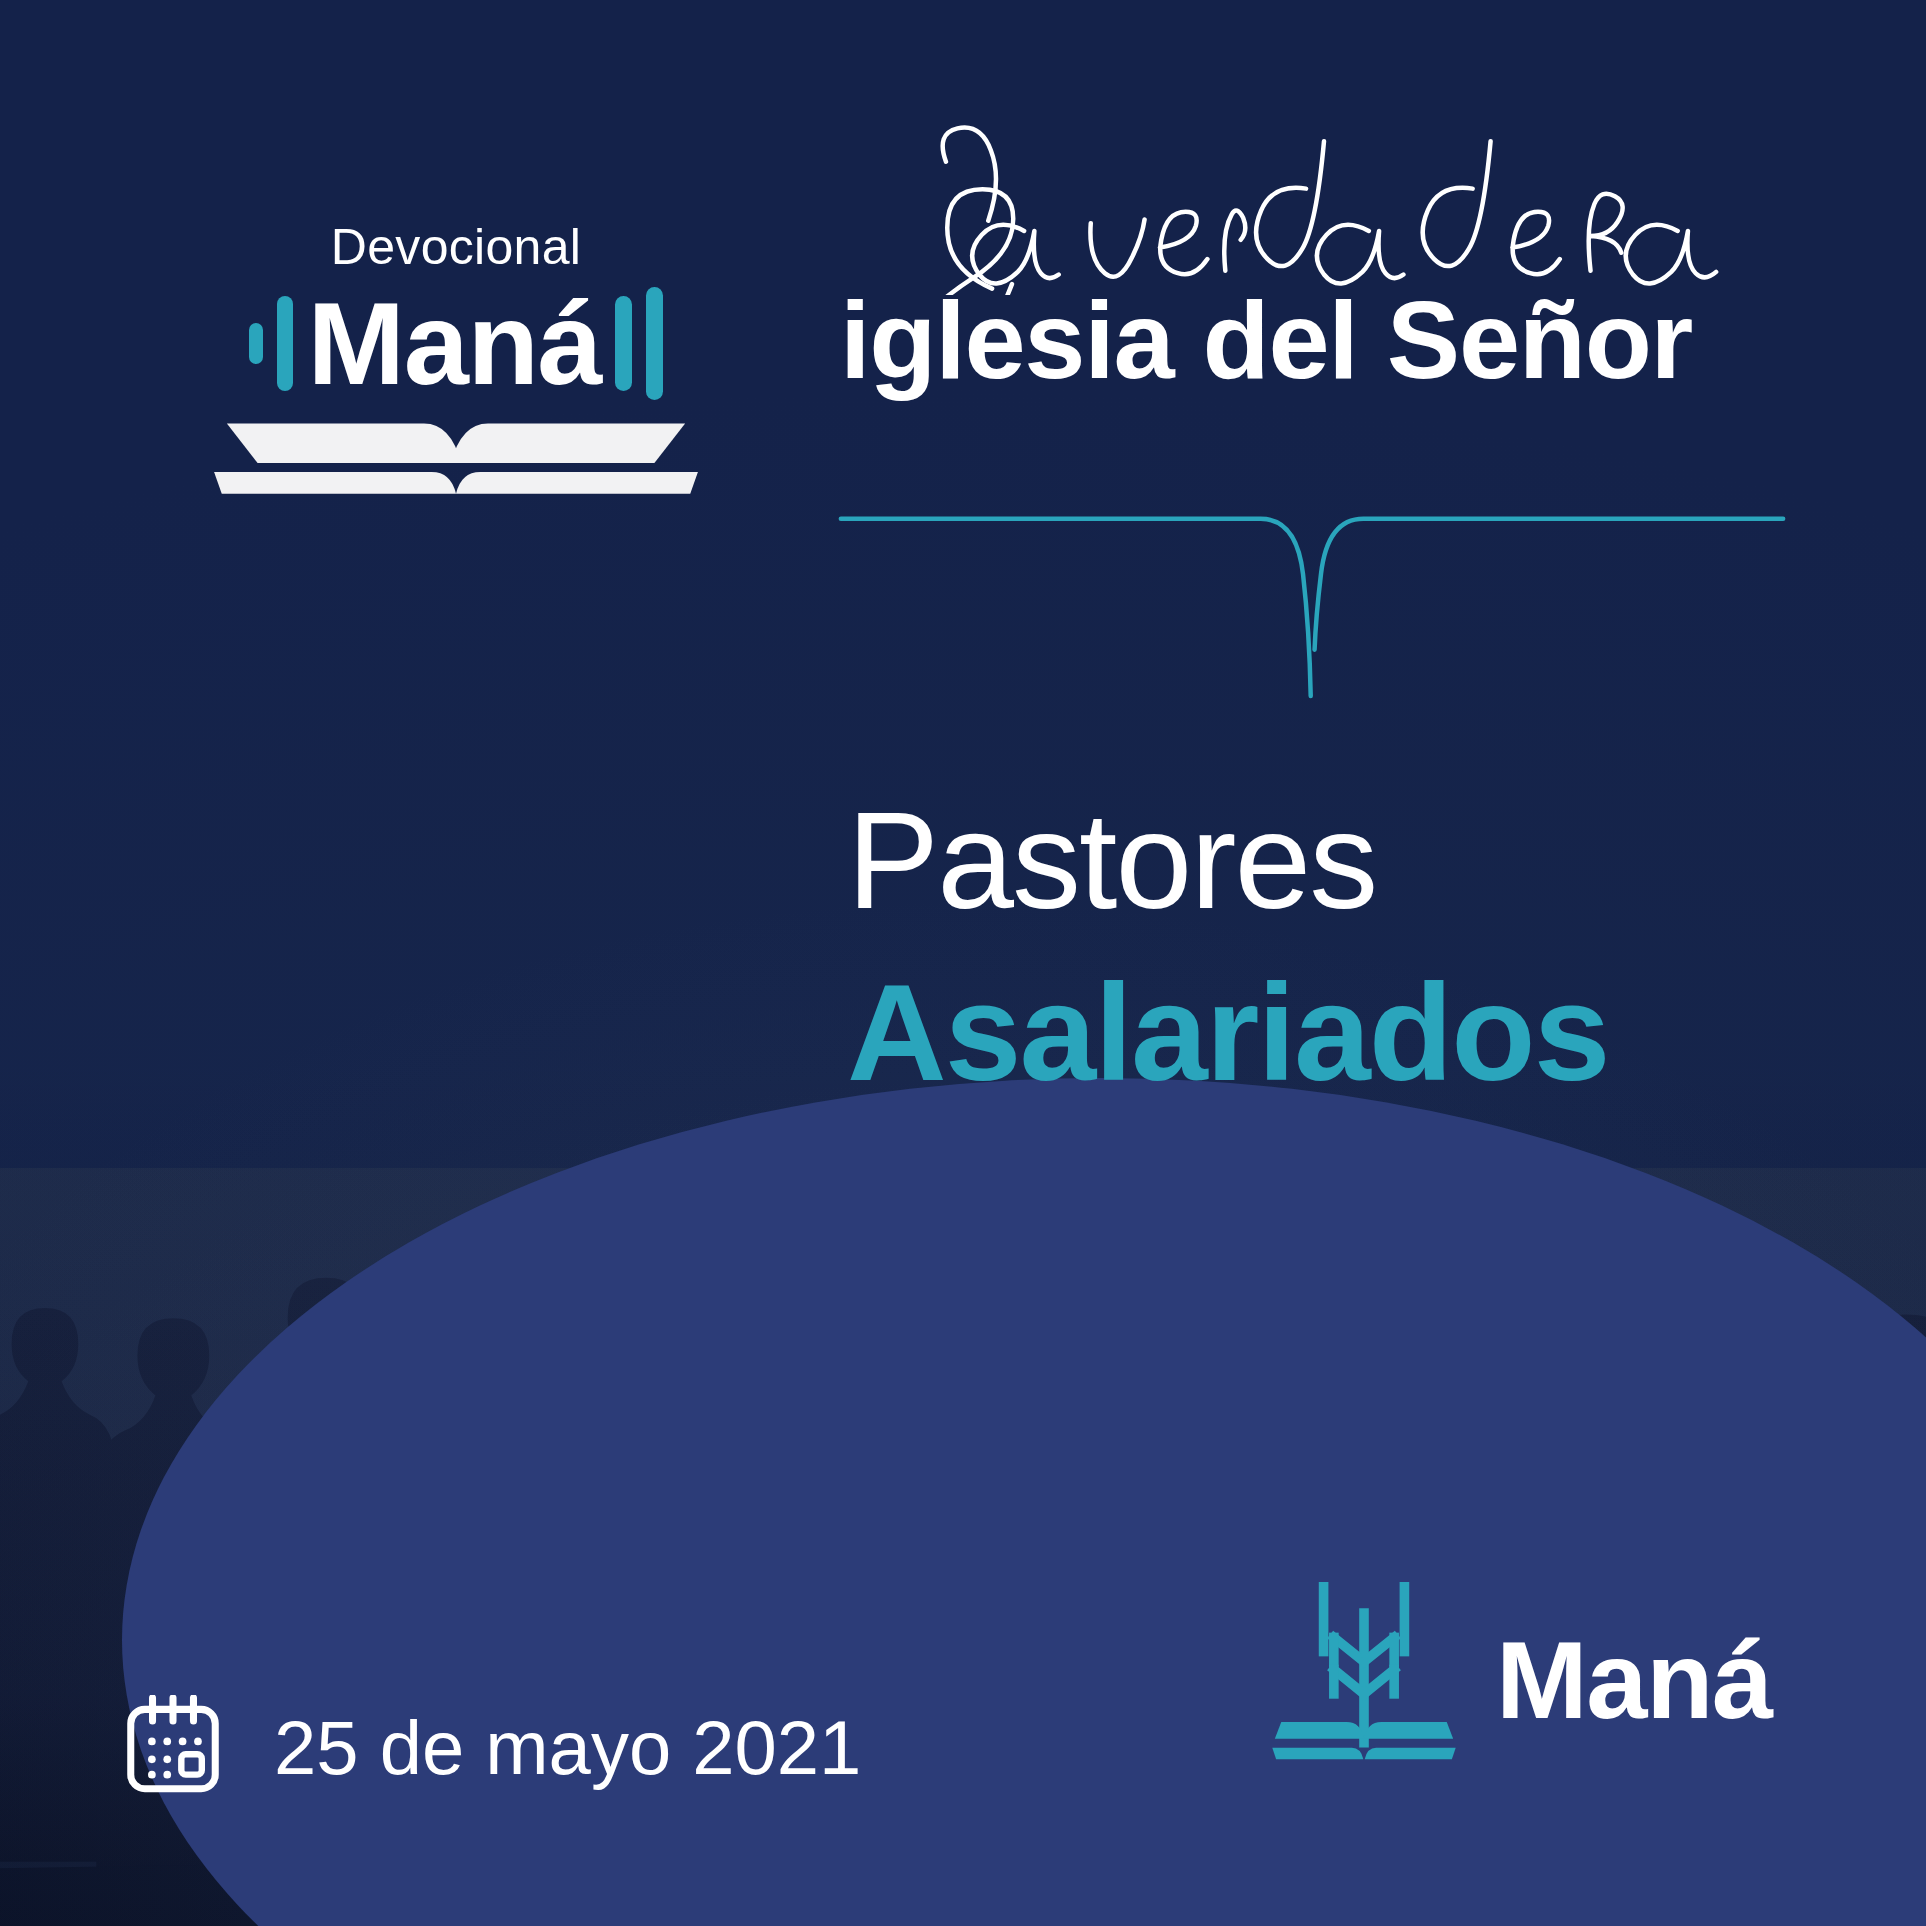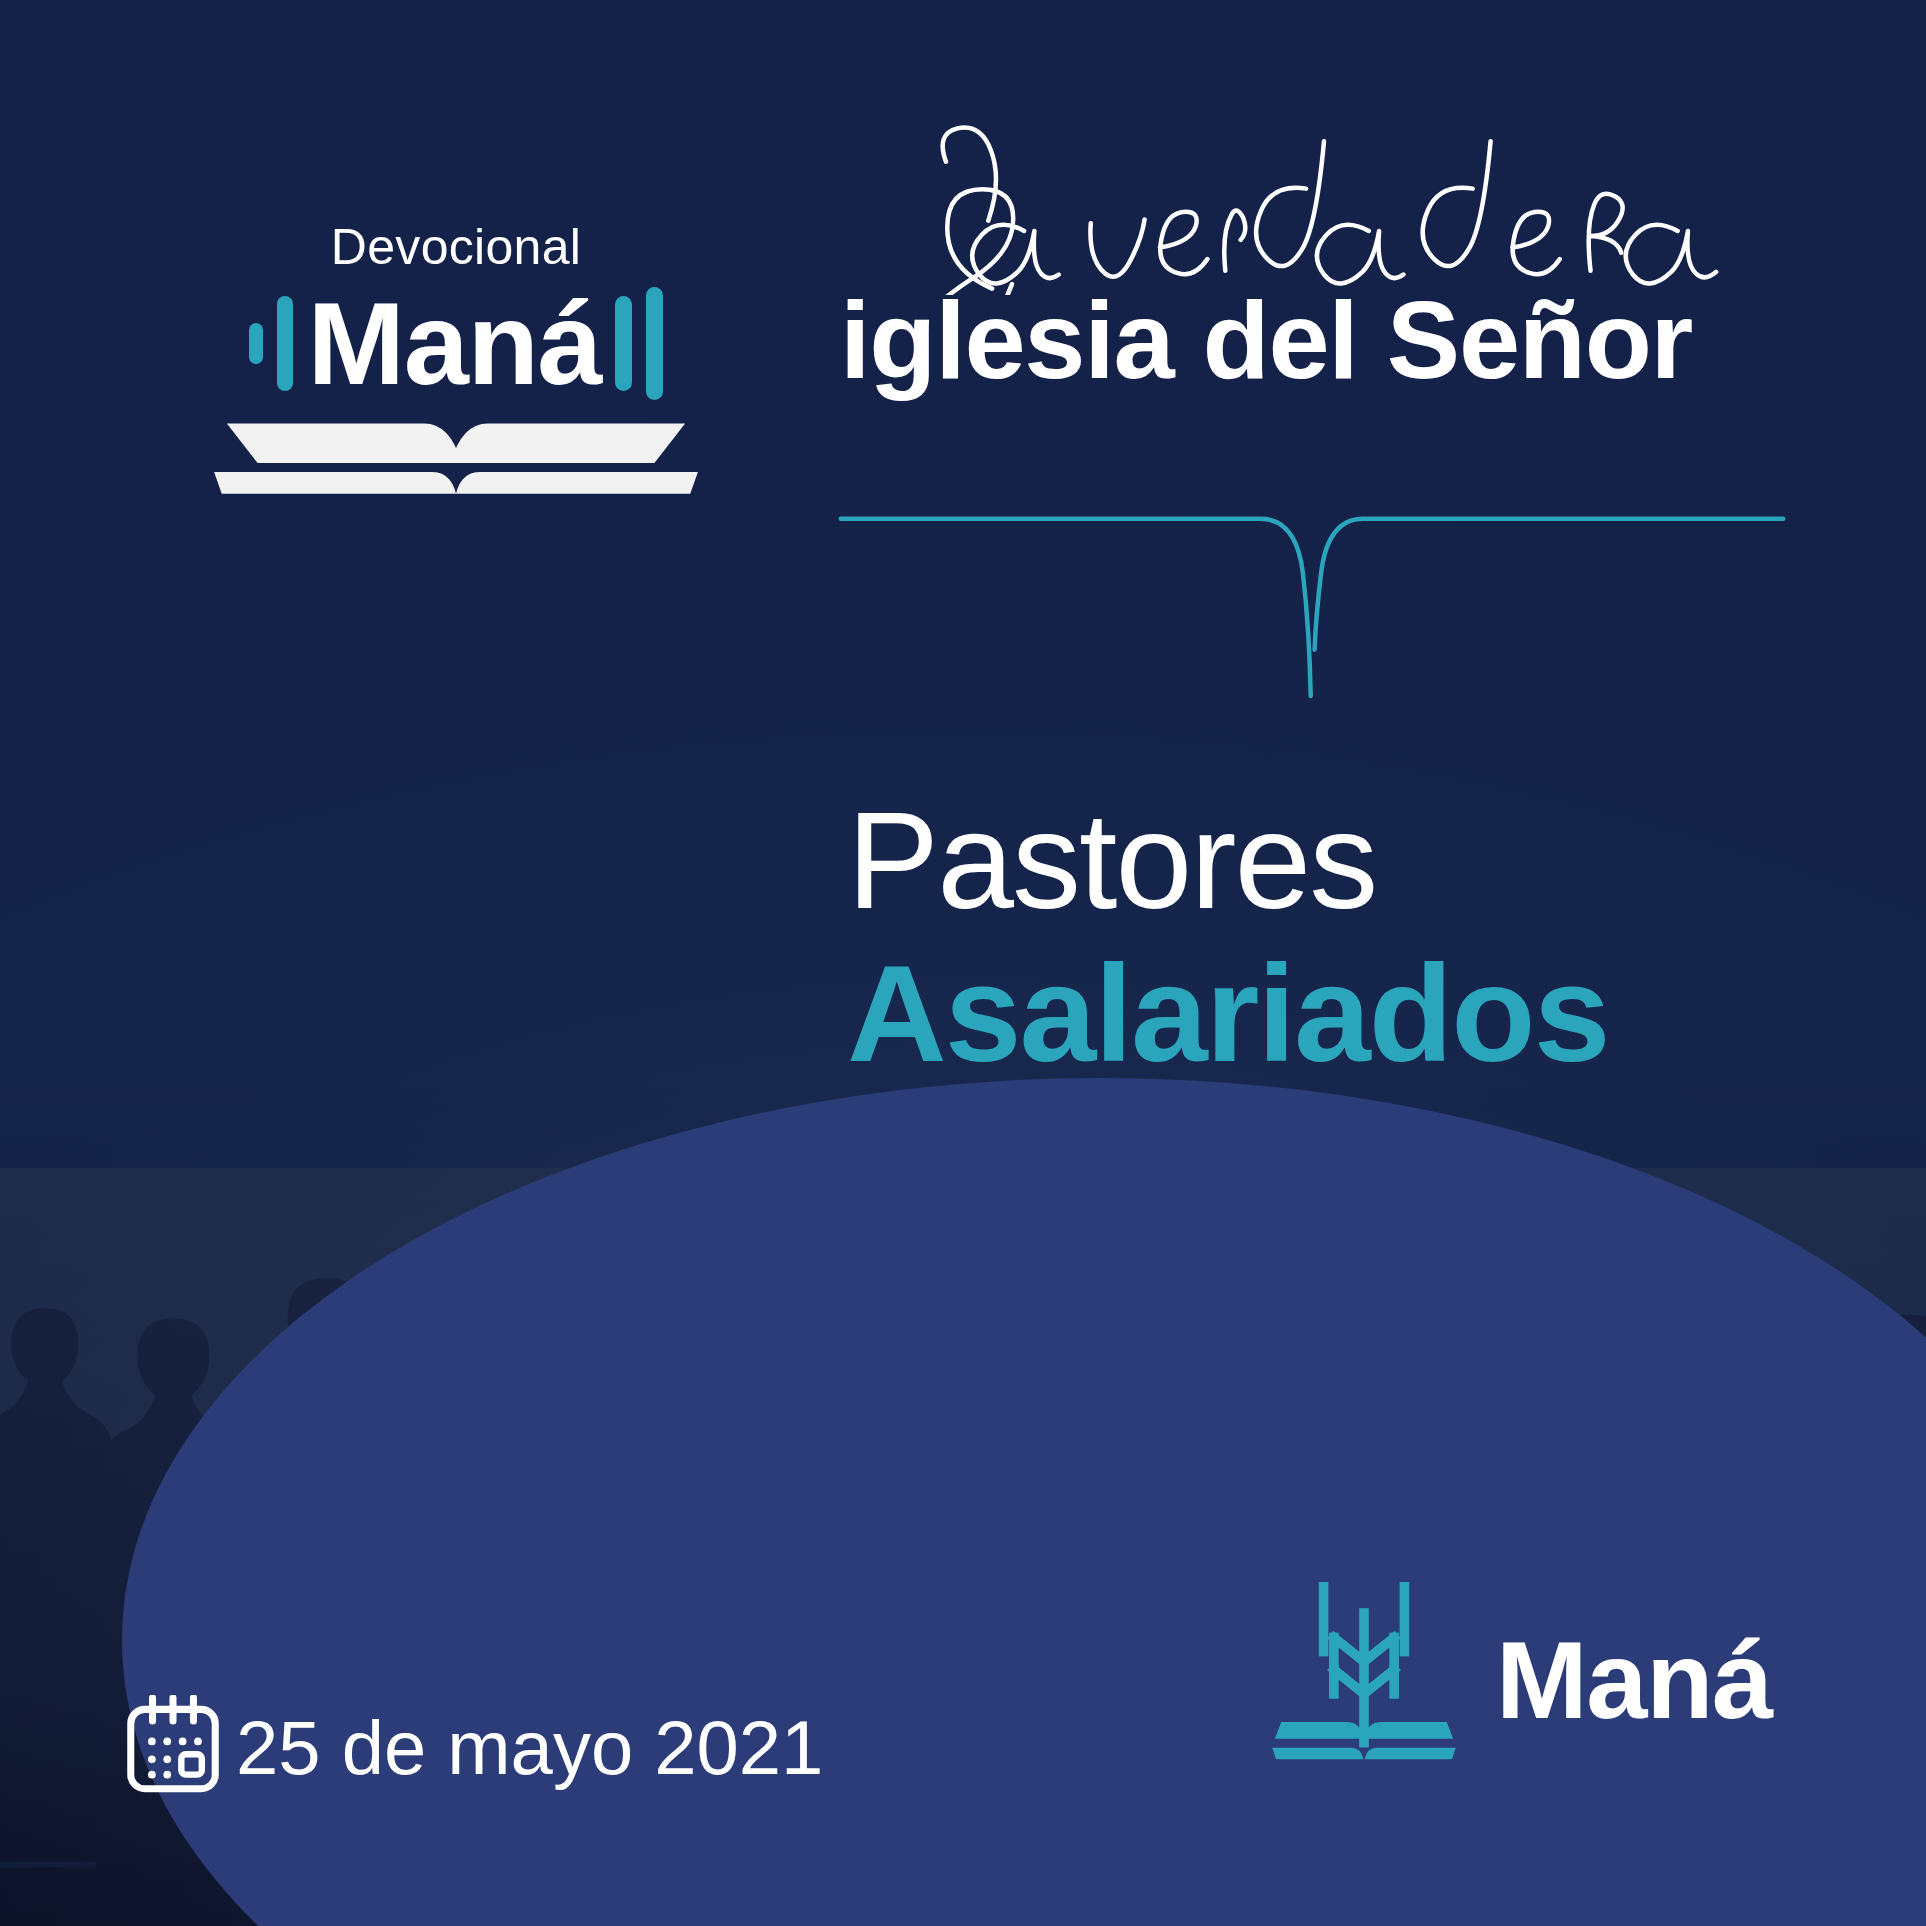--- a/index.html
+++ b/index.html
@@ -68,26 +68,26 @@
   .daynum{
     position:absolute;left:71px;top:851px;
     color:#ffffff;font-size:173px;font-weight:700;line-height:1;letter-spacing:-2.6px;
   }
   
   .maintitle{position:absolute;left:847px;top:742px;width:1040px;}
   .title-1{
     color:#ffffff;font-size:138px;font-weight:400;line-height:1.02;letter-spacing:-1.9px;margin-top:48px;
   }
   .title-2{
-    color:#2aa5bc;font-size:138px;font-weight:700;line-height:1.02;letter-spacing:-1.9px;margin-top:12px;
+    color:#2aa5bc;font-size:138px;font-weight:700;line-height:1.02;letter-spacing:-1.9px;margin-top:31px;
   }
   
   .daterow{
     position:absolute;left:125px;bottom:126px;
-    display:flex;align-items:center;gap:15px;
+    display:flex;align-items:center;gap:53px;
   }
   .date-text{
     color:#ffffff;font-size:76px;font-weight:400;letter-spacing:0px;line-height:1;
   }
   
   .footlogo{
     position:absolute;right:154px;bottom:149px;
     display:flex;align-items:center;gap:39px;
   }
   .footlogo-word{

